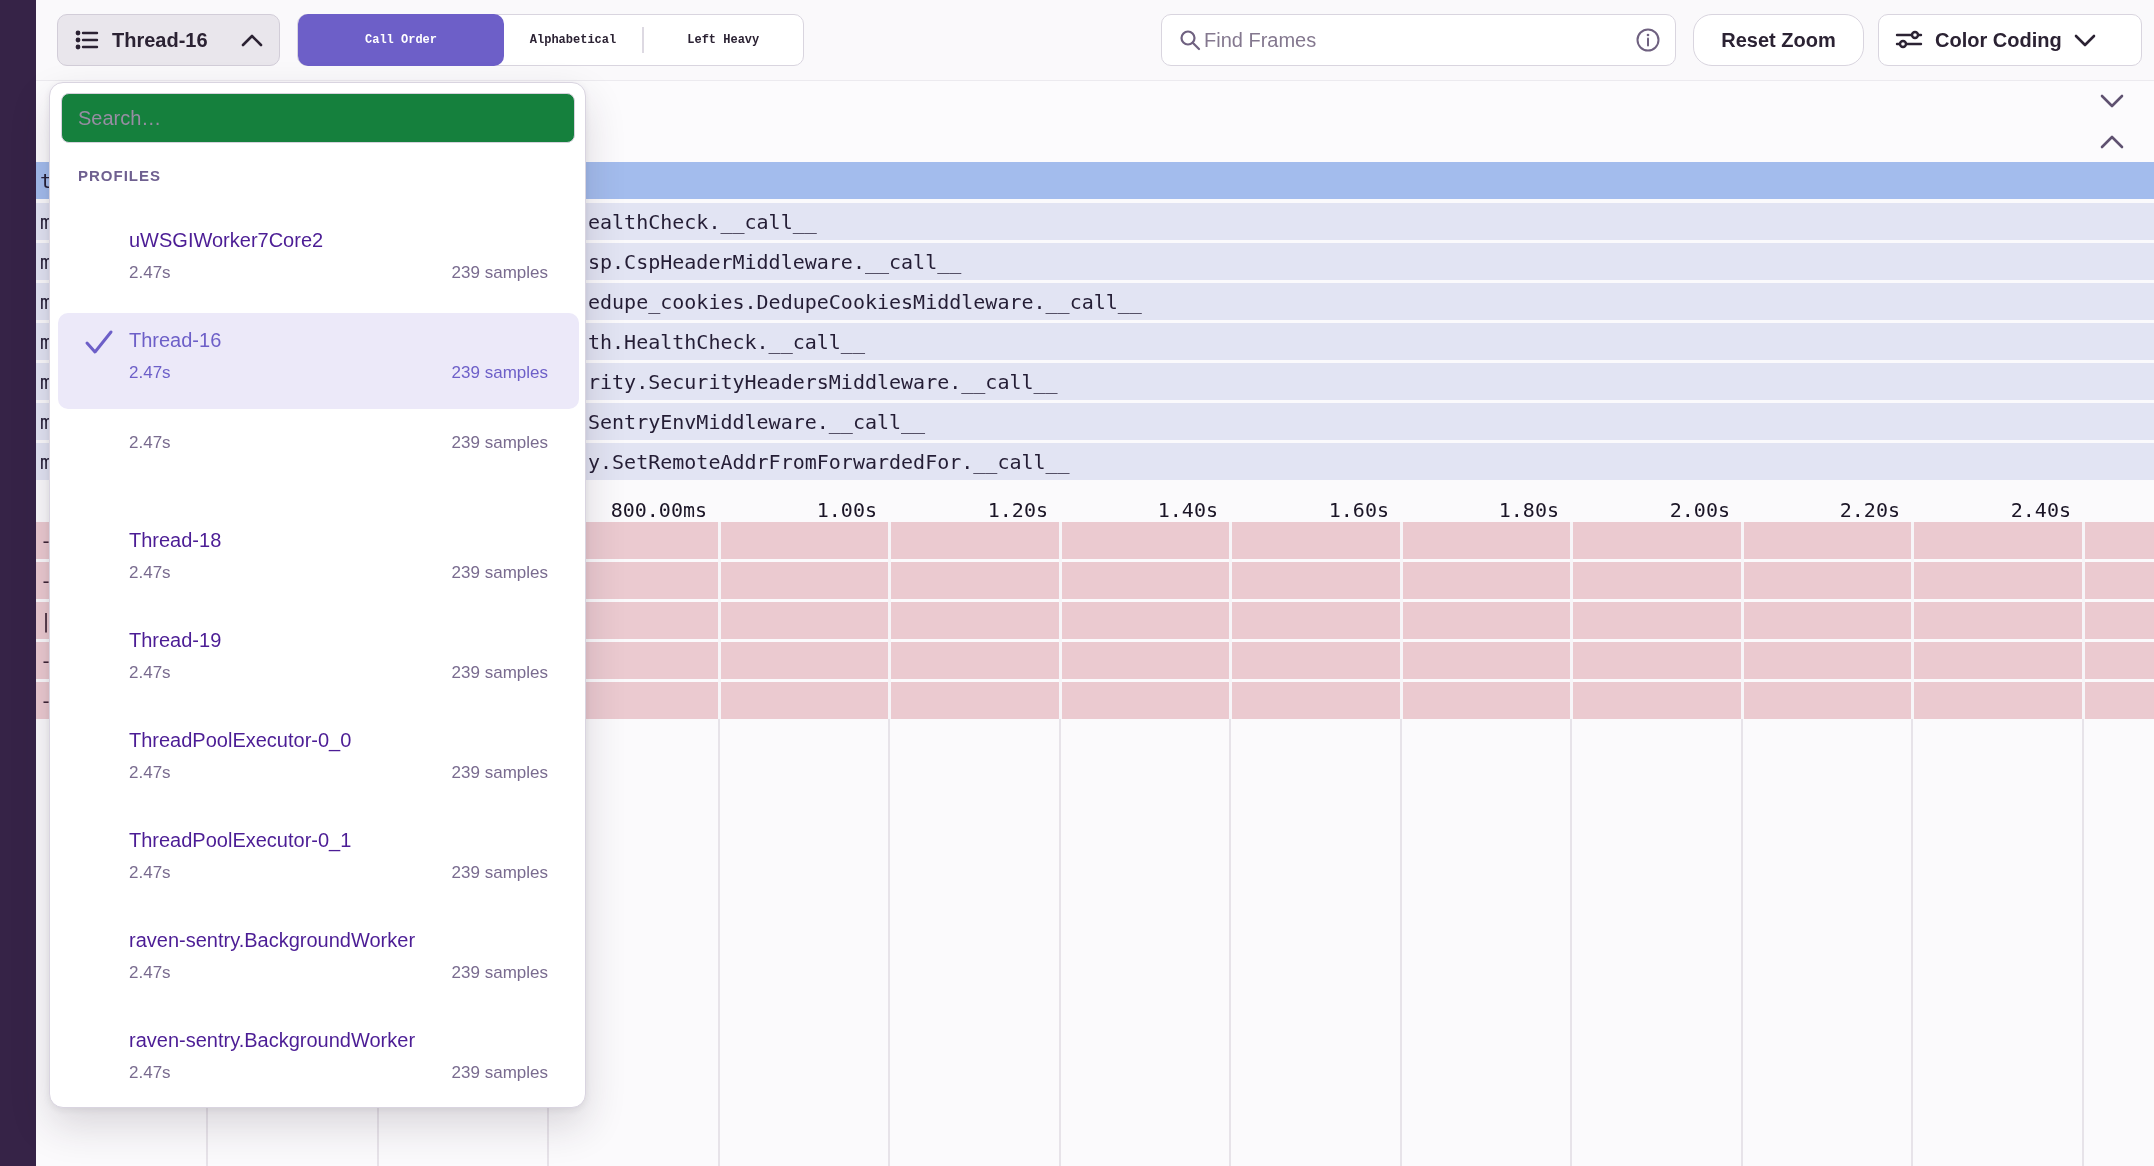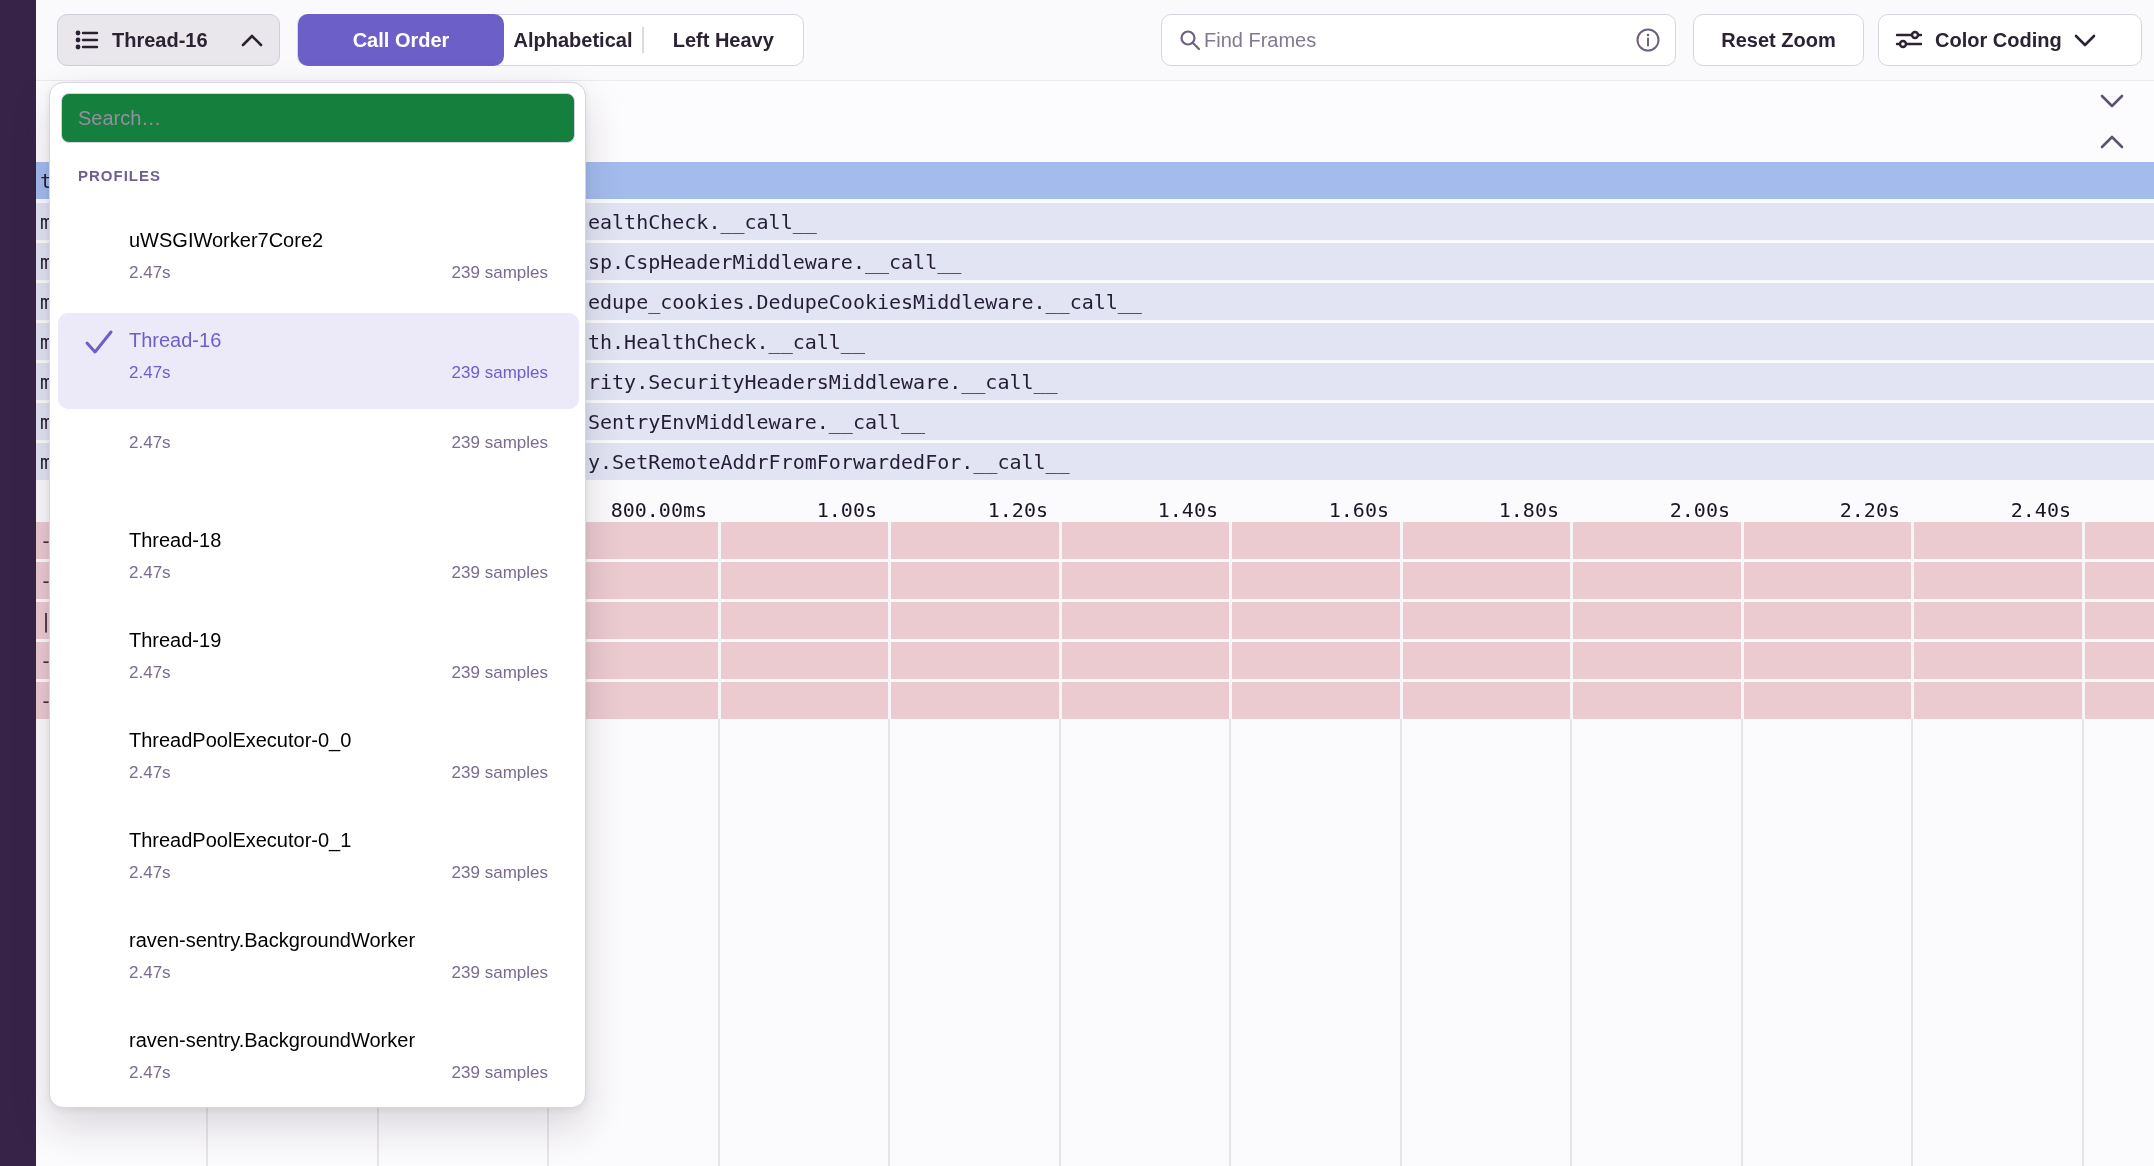--- a/index.html
+++ b/index.html
@@ -15,29 +15,29 @@
   .tb-btn{position:absolute;top:14px;height:52px;box-sizing:border-box;background:#fff;
           border:1.5px solid #d9d5df;border-radius:10px;display:flex;align-items:center;
           font-weight:700;font-size:20px;color:#2b2233;cursor:pointer;}
   .thread-btn{left:21px;width:223px;background:#e9e6ec;border-color:#d2cdd8;
               padding:0 16px 0 16px;gap:12px;}
   .thread-btn .grow{flex:1;}
   .seg{padding:0;}
   .segA{left:261px;width:507px;}
   .segB{left:788px;width:326px;}
   .seg-btn{height:48px;margin:0;border:none;background:transparent;display:flex;align-items:center;
-           justify-content:center;font-weight:700;font-size:20px;color:#2b2233;border-radius:8px;
-           font-family:Liberation Sans, sans-serif;cursor:pointer;text-align:right;}
+           justify-content:center;font-weight:700;font-size:12px;color:#2b2233;border-radius:8px;
+           font-family:Liberation Mono, monospace;cursor:pointer;text-align:right;}
   .seg-btn.active{background:#6d5fc8;color:#fff;margin:0;height:52px;border-radius:10px;}
   .seg-divider{width:1.5px;height:26px;background:#ddd9e2;align-self:center;}
   .find-wrap{left:1125px;width:515px;padding:0 14px 0 16px;font-weight:400;}
   .find-wrap input{flex:1;border:none;outline:none;background:transparent;font-size:20px;
                    color:#2b2233;font-family:"Liberation Sans",sans-serif;}
   .find-wrap input::placeholder{color:#84788f;opacity:1;}
-  .reset-btn{left:1657px;width:171px;justify-content:center;}
+  .reset-btn{left:1657px;width:171px;justify-content:center;border-radius:19px;}
   .color-btn{left:1842px;width:264px;padding:0 16px;gap:12px;}
 
   
   .strip{position:absolute;left:36px;right:0;height:41px;background:#fcfbfd;}
   .strip1{top:80px;border-bottom:1px solid #e8e4ea;}
   .strip2{top:121px;}
   .chev-btn{position:absolute;right:26px;top:50%;transform:translateY(-50%);background:none;
             border:none;padding:4px;cursor:pointer;display:flex;}
 
   
@@ -66,21 +66,21 @@
          box-shadow:0 18px 40px rgba(43,34,51,.16),0 2px 6px rgba(43,34,51,.08);}
   .dd-search{position:absolute;left:11px;top:10px;width:514px;height:50px;box-sizing:border-box;
              border:1.5px solid #d6d2dd;border-radius:8px;background:#15803d;padding:0 16px;
              font-size:20px;color:#2b2233;font-family:"Liberation Sans",sans-serif;outline:none;}
   .dd-search::placeholder{color:#978da3;opacity:1;}
   .dd-section{position:absolute;left:28px;top:84px;font-size:15px;font-weight:700;
               letter-spacing:1px;color:#6f6090;}
   .dd-item{position:absolute;left:8px;width:521px;height:96px;border-radius:10px;
            box-sizing:border-box;padding:12px 31px 0 71px;cursor:pointer;}
   .dd-item.selected{background:#ece9f9;}
-  .dd-name{font-size:20px;line-height:30px;color:#000000;white-space:nowrap;}
+  .dd-name{font-size:20px;line-height:30px;color:#4c1d95;white-space:nowrap;}
   .dd-item.selected .dd-name{color:#6d5fc8;}
   .dd-sub{display:flex;justify-content:space-between;margin-top:6px;font-size:17px;
           line-height:24px;color:#796b8f;}
   .dd-item.selected .dd-sub{color:#6d5fc8;}
   .check{position:absolute;left:26px;top:16px;}
 </style>
 </head>
 <body>
 
 <div class="stage">

